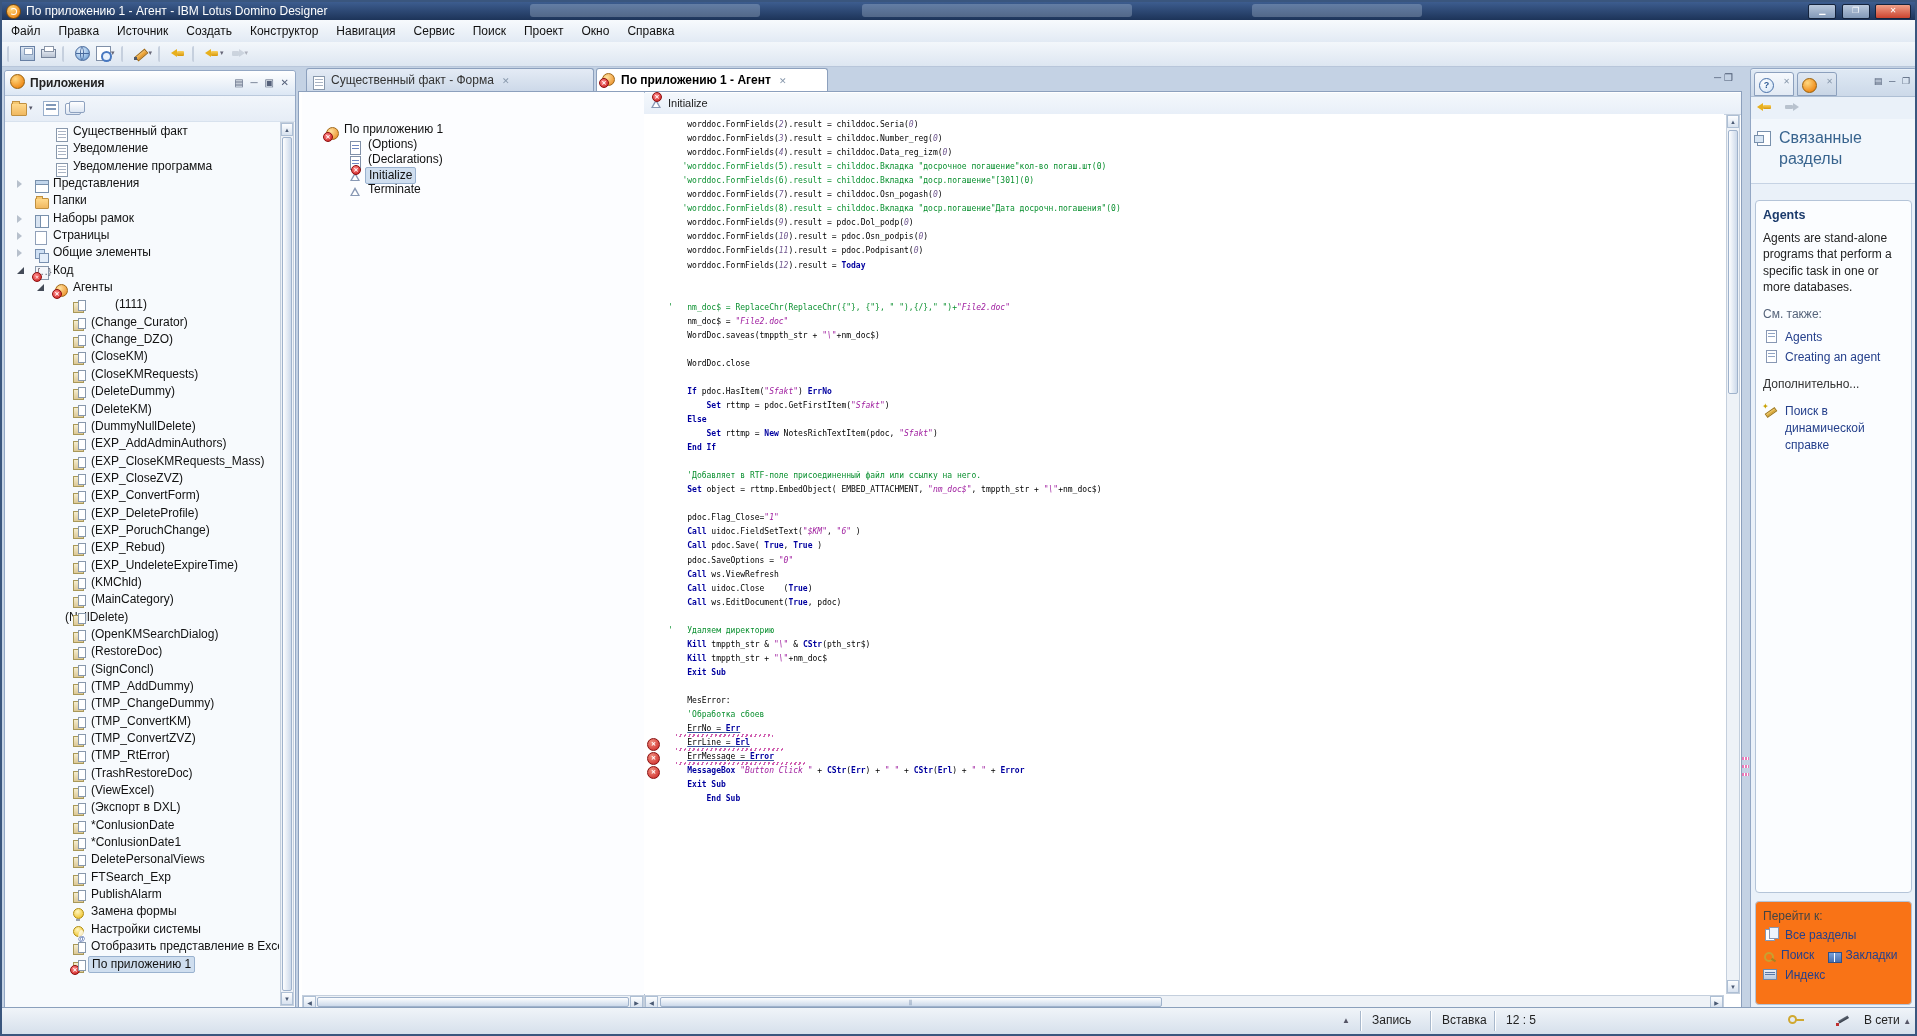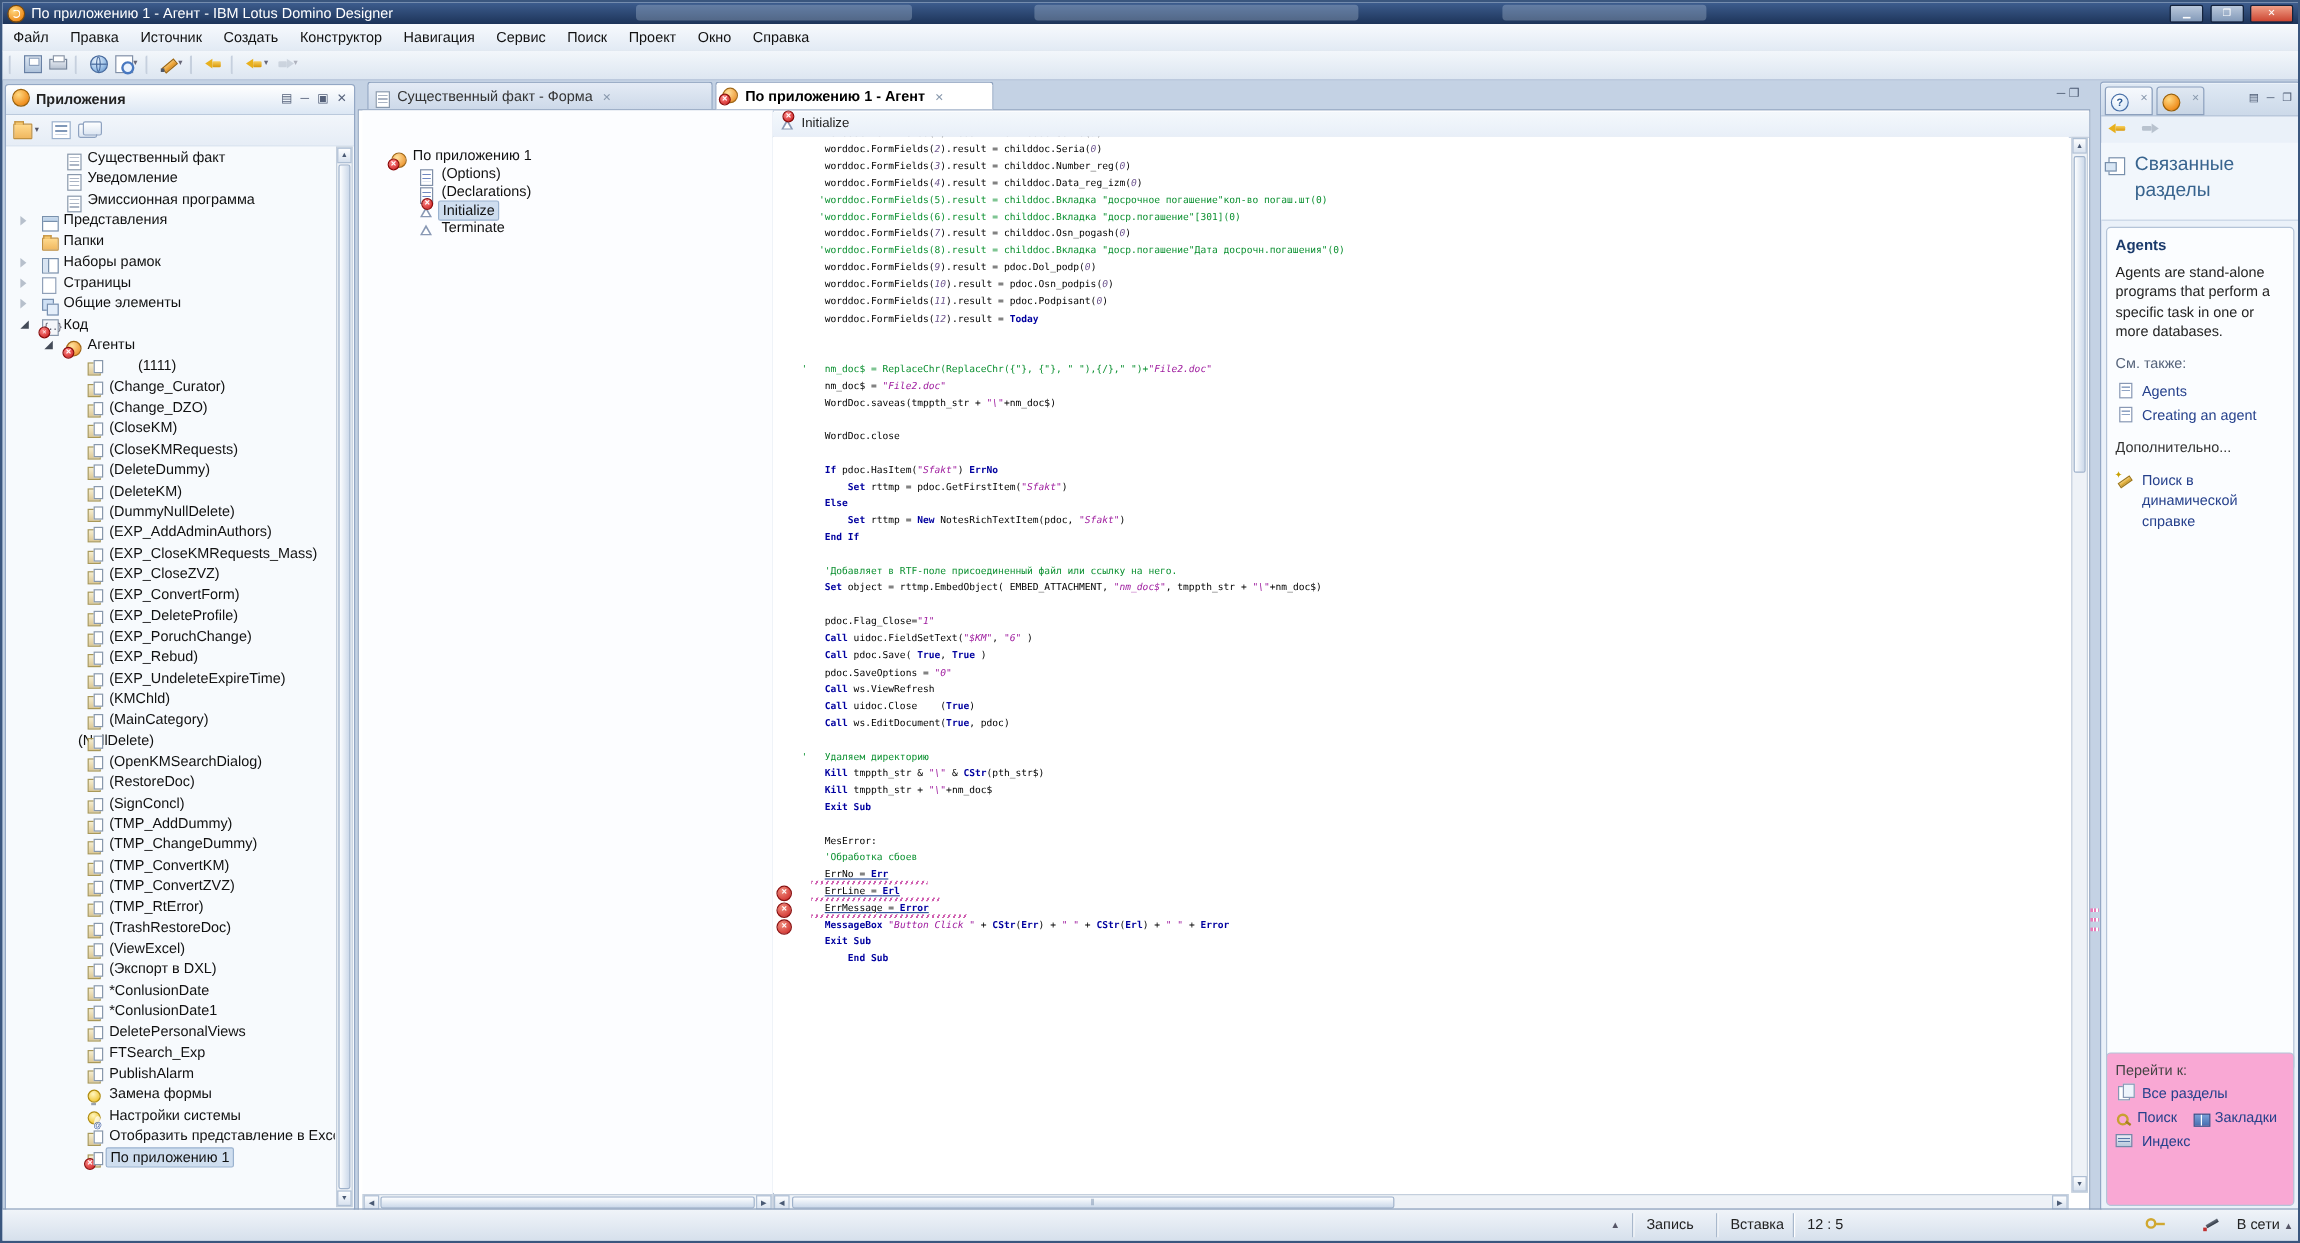--- a/index.html
+++ b/index.html
@@ -147,33 +147,33 @@
   .hnav .b1{left:4px}.hnav .b2{left:30px}
   .nb::before{content:"";position:absolute;left:2px;top:4px;border-top:4px solid transparent;border-bottom:4px solid transparent;border-right:6px solid #e8b01c}
   .nb::after{content:"";position:absolute;left:8px;top:6px;width:8px;height:4px;background:linear-gradient(#f8d060,#d89808);border-radius:1px}
   .nb.gray::before{border-right:none;border-left:6px solid #b8c2ce;left:12px}
   .nb.gray::after{left:4px;background:#b8c2ce}
   .htitle{position:absolute;left:0;top:50px;right:0;height:64px;background:#f2f7fc;border-bottom:1px solid #c6d3e4}
   .htitle .tx{position:absolute;left:28px;top:8px;font-size:16px;color:#38648e;line-height:21px}
   .i-linked{position:absolute;left:6px;top:12px;width:12px;height:13px;background:#fff;border:1px solid #7890ac}
   .i-linked::before{content:"";position:absolute;left:-4px;top:3px;width:8px;height:6px;background:#d8e6f4;border:1px solid #7890ac}
   .hbox{position:absolute;left:4px;right:4px;border:1px solid #b4c4d8;border-radius:4px;background:#fbfdff;font-size:12px;color:#222;padding:7px 7px;box-sizing:border-box}
-  #topicBox{top:120px;bottom:116px}
+  #topicBox{top:131px;bottom:116px}
   .hheading{font-weight:bold;color:#1a3a6b;font-size:12.5px;margin-bottom:8px}
   .hbody{line-height:1.36;margin:0 0 12px 0}
   .hsee{color:#55637a;margin-bottom:6px}
   .hlink{position:relative;padding:3px 0 3px 22px;color:#26418c}
   .i-doc{position:absolute;left:3px;top:3px;width:9px;height:11px;background:#fff;border:1px solid #8898b4}
   .i-doc::before{content:"";position:absolute;left:1px;top:2px;right:1px;height:6px;background:repeating-linear-gradient(180deg,#90a4c4 0 1px,transparent 1px 3px)}
   .hmore{margin:10px 0 12px 0;color:#333}
   .hdyn{position:relative;padding-left:22px;color:#26418c;line-height:1.4}
   .i-wand{position:absolute;left:0;top:2px;width:14px;height:12px}
   .i-wand::before{content:"";position:absolute;left:2px;top:5px;width:10px;height:3px;background:linear-gradient(#f8d070,#cc9820);border:1px solid #a07818;transform:rotate(-35deg)}
   .i-wand::after{content:"✦";position:absolute;left:-1px;top:-4px;color:#c8a000;font-size:8px}
-  #gotoBox{bottom:4px;height:128px;background:#f9a8d4}
+  #gotoBox{bottom:4px;height:104px;background:#f97316}
   .grow{position:relative;padding:3px 0 3px 22px;color:#26418c;white-space:nowrap}
   .glabel{color:#444;margin-bottom:2px}
   .i-copy{position:absolute;left:2px;top:4px;width:8px;height:10px;background:#fff;border:1px solid #8898b4}
   .i-copy::before{content:"";position:absolute;left:3px;top:-3px;width:8px;height:10px;background:#eef4fc;border:1px solid #8898b4}
   .i-srch{position:absolute;left:0;top:3px;width:14px;height:12px}
   .i-srch::before{content:"";position:absolute;left:1px;top:1px;width:6px;height:6px;border:2px solid #c8a030;border-radius:50%}
   .i-srch::after{content:"";position:absolute;left:8px;top:8px;width:5px;height:2px;background:#a88020;transform:rotate(35deg)}
   .i-book{position:absolute;left:0;top:4px;width:12px;height:9px;background:linear-gradient(#7aa0d8,#4870b0);border:1px solid #305088}
   .i-book::before{content:"";position:absolute;left:5px;top:0;width:1px;bottom:0;background:#fff}
   .i-index{position:absolute;left:1px;top:4px;width:12px;height:9px;background:linear-gradient(#e8eef6,#b8c8dc);border:1px solid #7088a8}
@@ -224,21 +224,21 @@
     </div>
     <div class="tree" id="appsTree">
         <div class="trow"><span class="tic" style="left: 48px;">
             <span class="i-form"></span>
           </span><span class="tlabel" style="margin-left: 63px;">Существенный факт</span></div>
         <div class="trow"><span class="tic" style="left: 48px;">
             <span class="i-form"></span>
           </span><span class="tlabel" style="margin-left: 63px;">Уведомление</span></div>
         <div class="trow"><span class="tic" style="left: 48px;">
             <span class="i-form"></span>
-          </span><span class="tlabel" style="margin-left: 63px;">Эмиссионная программа</span></div>
+          </span><span class="tlabel" style="margin-left: 63px;">Уведомление программа</span></div>
         <div class="trow"><span class="tarrow col" style="left: 10px;"></span><span class="tic" style="left: 28px;">
             <span class="i-view"></span>
           </span><span class="tlabel" style="margin-left: 43px;">Представления</span></div>
         <div class="trow"><span class="tic" style="left: 28px;">
             <span class="i-folder"></span>
           </span><span class="tlabel" style="margin-left: 43px;">Папки</span></div>
         <div class="trow"><span class="tarrow col" style="left: 10px;"></span><span class="tic" style="left: 28px;">
             <span class="i-frameset"></span>
           </span><span class="tlabel" style="margin-left: 43px;">Наборы рамок</span></div>
         <div class="trow"><span class="tarrow col" style="left: 10px;"></span><span class="tic" style="left: 28px;">

